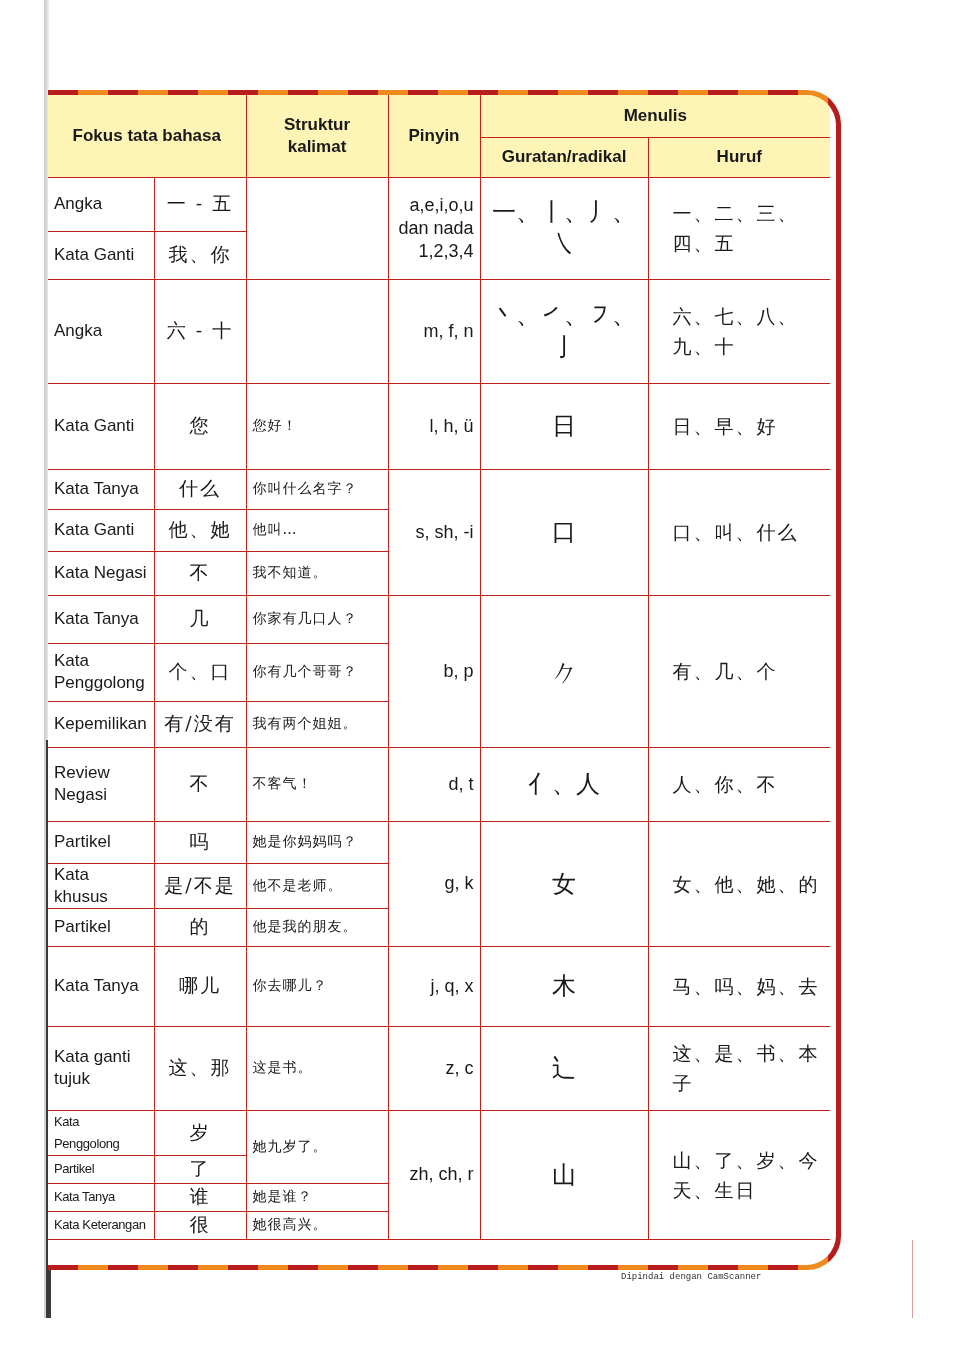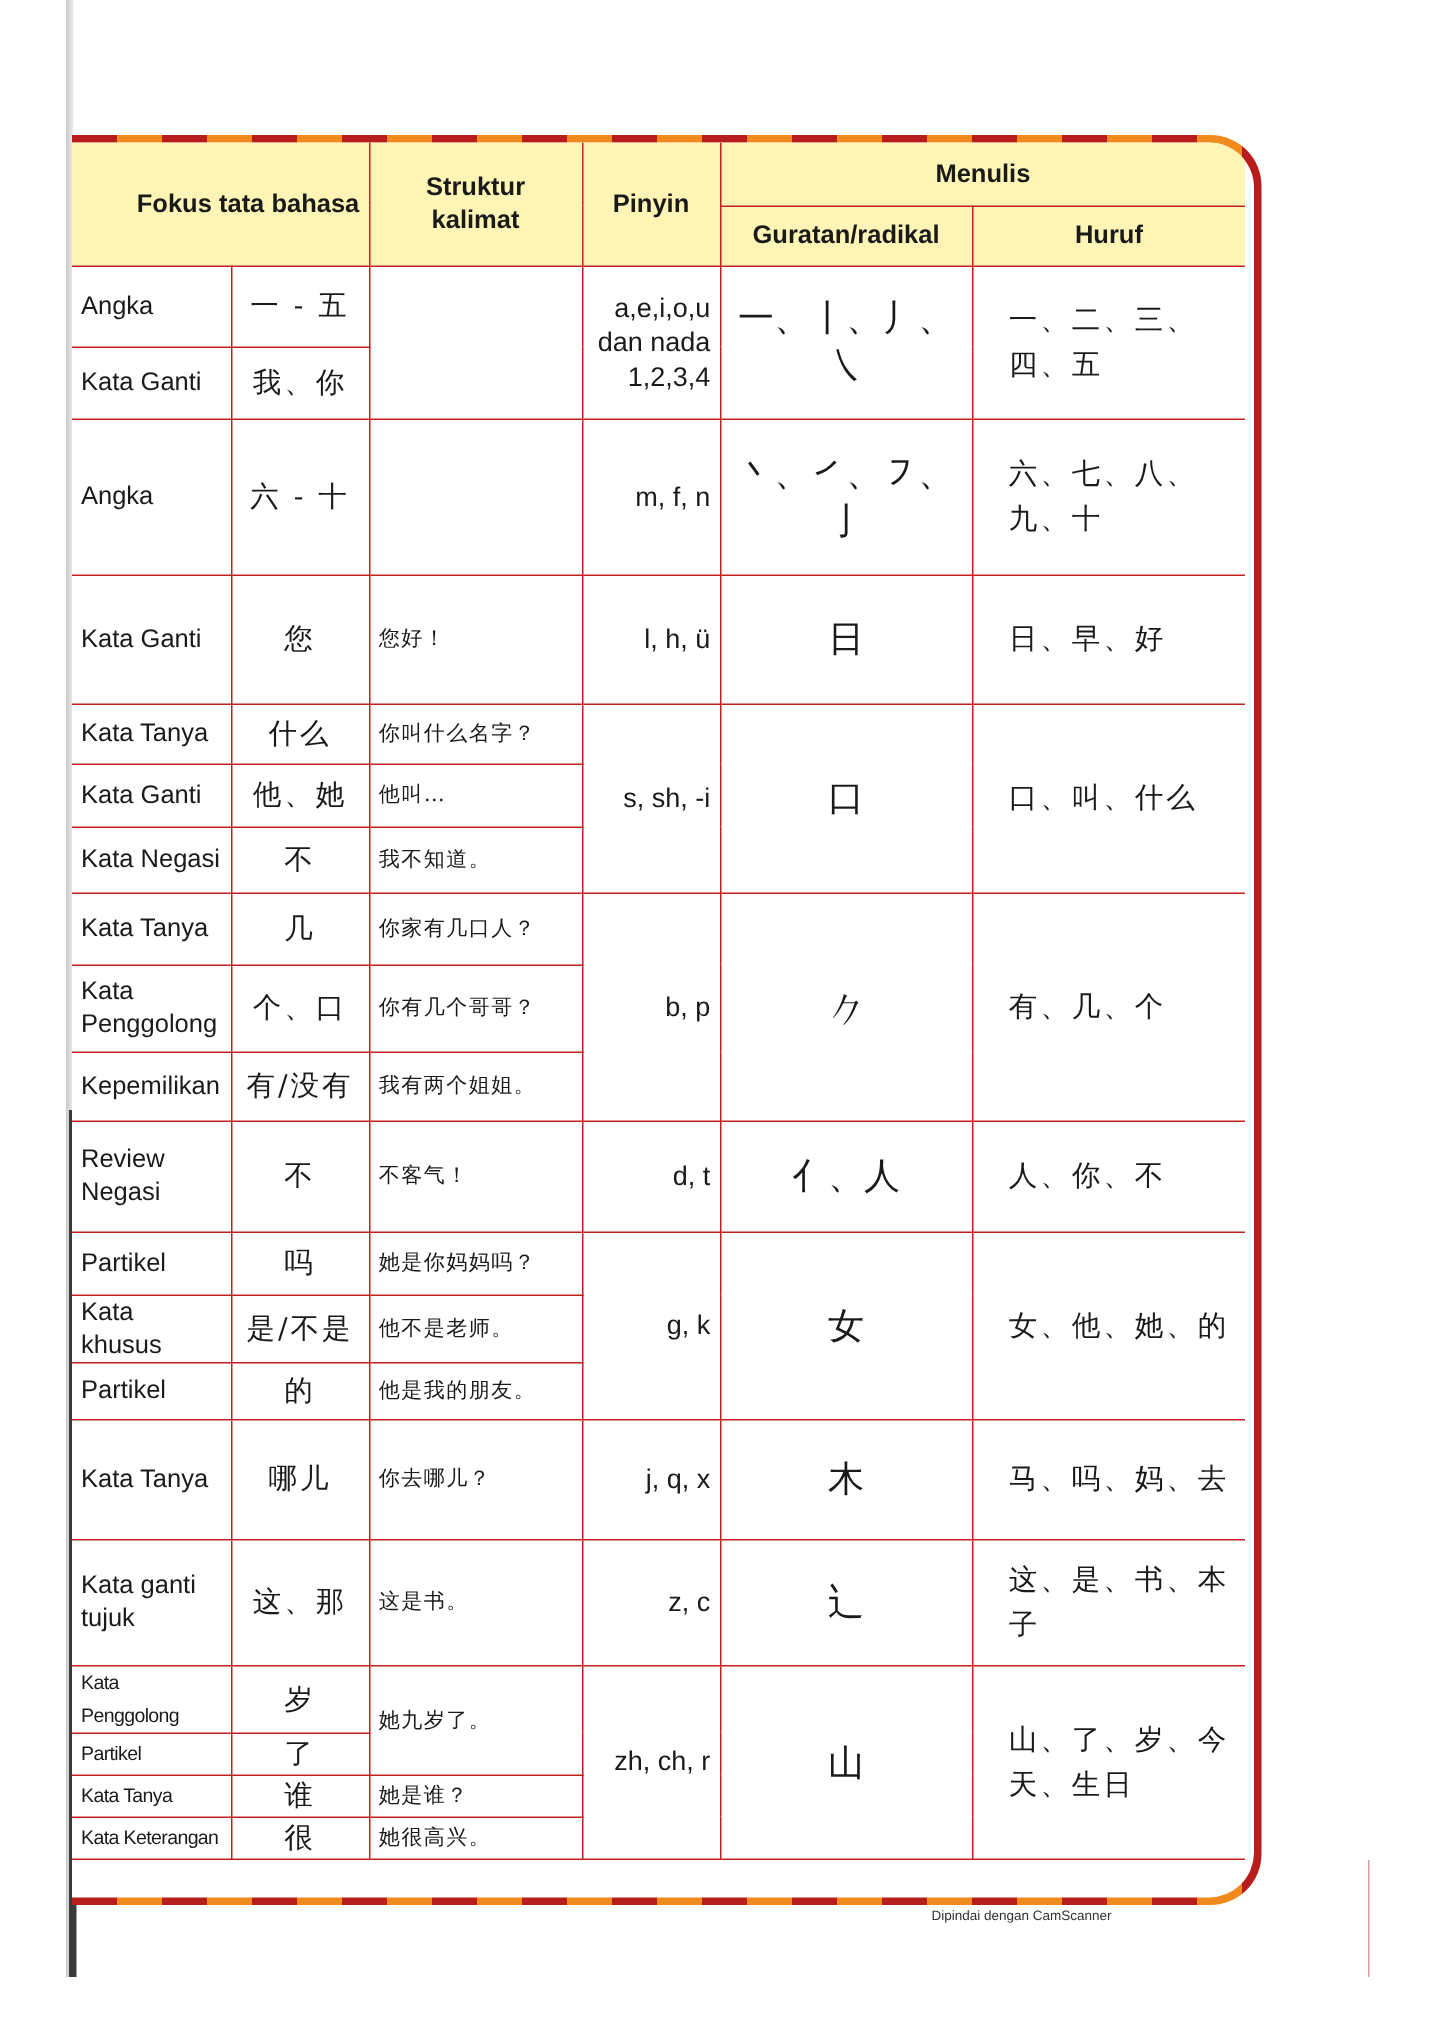--- a/index.html
+++ b/index.html
@@ -34,31 +34,31 @@
     }
     .grid td, .grid th {
       border: 1.5px solid #c21f1f; padding: 0 6px; vertical-align: middle;
     }
     .grid tr > *:first-child { border-left: none; }
     .grid tr > *:last-child { border-right: none; }
     .grid thead tr:first-child > * { border-top: none; }
     .grid th {
       background: #fdf4b6; font-weight: bold; font-size: 17px; text-align: center; line-height: 22px;
     }
-    .grid th.left { text-align: right; padding-left: 6px; }
+    .grid th.left { text-align: center; padding-left: 6px; }
     .label { font-size: 17px; line-height: 22px; margin-top: 32px; }
     .label.small { font-size: 13px; letter-spacing: -0.4px; }
     .hanzi { font-family: "DejaVu Serif", serif; font-size: 19px; text-align: center; letter-spacing: 2px; }
     .sent { font-family: "DejaVu Serif", serif; font-size: 14px; letter-spacing: 1px; }
     .pinyin { font-size: 18px; text-align: right; line-height: 23px; }
     .stroke { font-family: "DejaVu Serif", serif; font-size: 24px; text-align: center; }
     .huruf { font-family: "DejaVu Serif", serif; font-size: 19px; line-height: 30px; letter-spacing: 2px; padding-left: 24px !important; }
     .footer-note {
       position: absolute; left: 621px; top: 1272px; font-size: 9px; color: #333;
-      font-family: Liberation Sans, sans-serif;
+      font-family: Liberation Mono, monospace;
     }
   </style>
 </head>
 <body>
 
 <div class="page-edge"></div>
 <div class="page-edge-dark"></div>
 <div class="right-edge"></div>
 
 <div class="frame">

